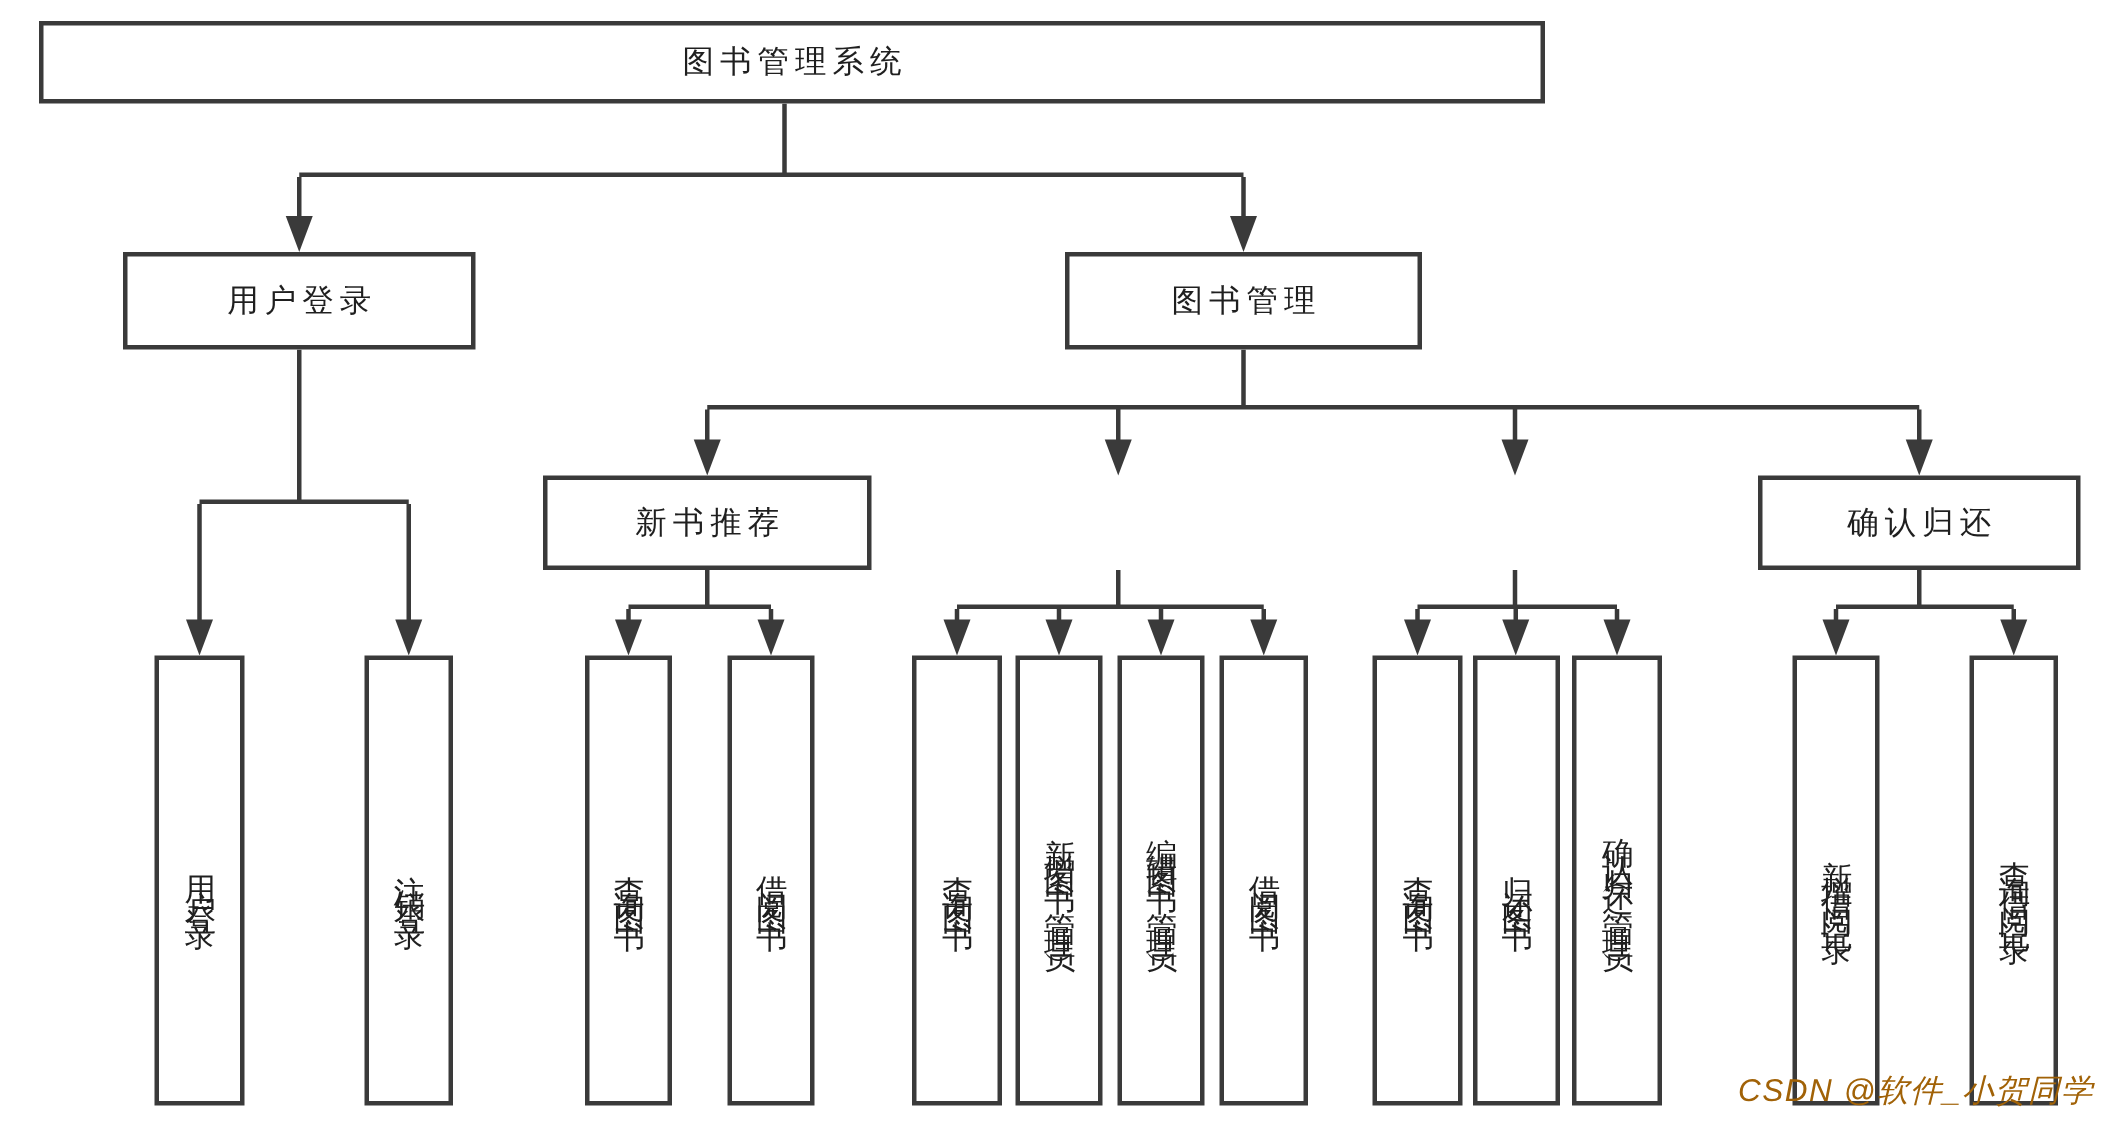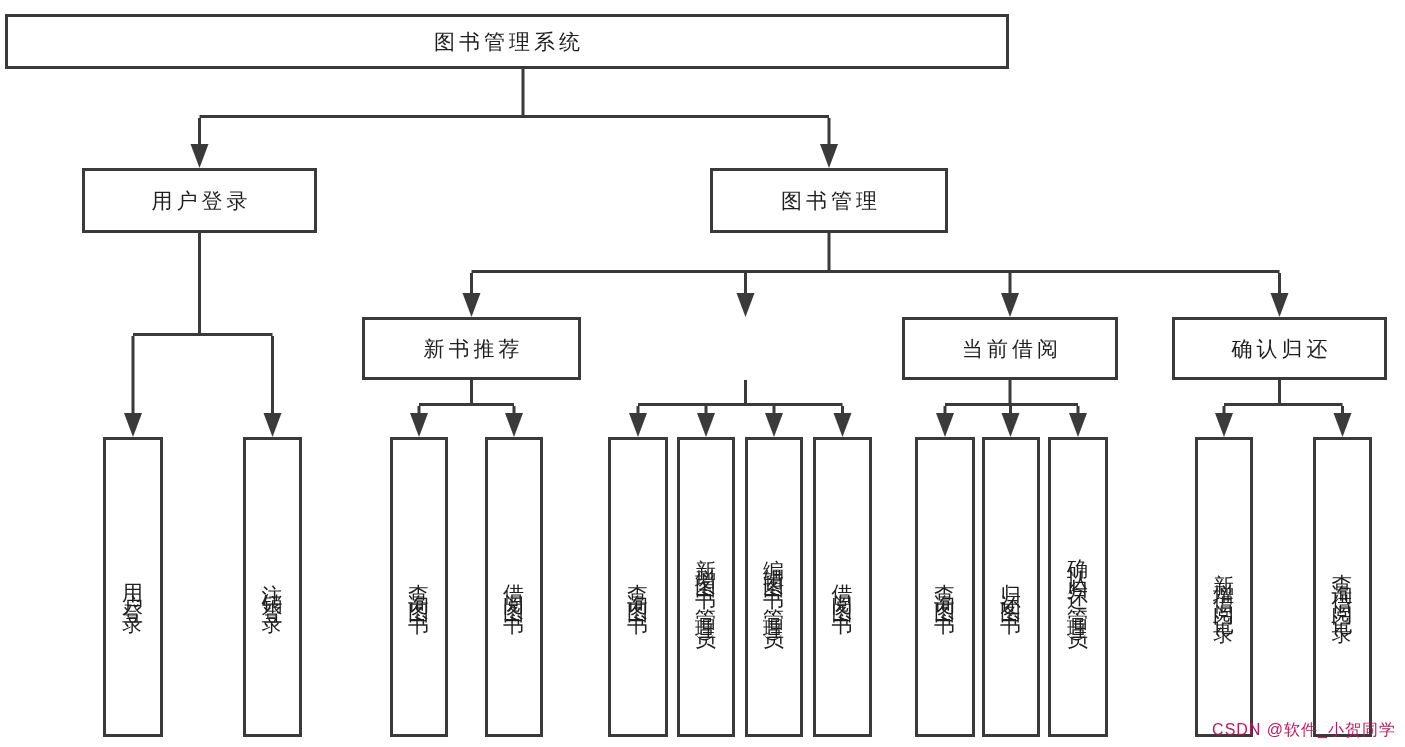--- a/index.html
+++ b/index.html
@@ -38,24 +38,25 @@
     writing-mode: vertical-rl;
     font-size: 21px;
     letter-spacing: 10px;
     line-height: 1;
     white-space: nowrap;
   }
   #watermark {
     position: absolute;
     right: 9px;
     bottom: 6px;
-    font-size: 16px;
-    color: #be185d;
+    font-size: 21px;
+    color: #a16207;
     letter-spacing: 1px;
     white-space: nowrap;
+    font-style: italic;
   }
 </style>
 </head>
 <body>
 
 <div id="canvas">
 
   <svg id="connectors" viewBox="0 0 1405 747" xmlns="http://www.w3.org/2000/svg">
     <g stroke="#3a3a3a" stroke-width="3" fill="none">
 
@@ -89,36 +90,33 @@
       <polygon points="765,413 783,413 774,437"></polygon>
       <polygon points="833.5,413 851.5,413 842.5,437"></polygon>
       <polygon points="936,413 954,413 945,437"></polygon>
       <polygon points="1001.5,413 1019.5,413 1010.5,437"></polygon>
       <polygon points="1069,413 1087,413 1078,437"></polygon>
       <polygon points="1215,413 1233,413 1224,437"></polygon>
       <polygon points="1333.5,413 1351.5,413 1342.5,437"></polygon>
     </g>
   </svg>
 
-  <div class="node" style="left:5px; top:14px; width:1004px; height:55px;">
+  <div class="node" style="left:26px; top:14px; width:1004px; height:55px;">
     <span class="hlabel">图书管理系统</span>
   </div>
 
   <div class="node" style="left:82px; top:168px; width:235px; height:65px;">
     <span class="hlabel">用户登录</span>
   </div>
   <div class="node" style="left:710px; top:168px; width:238px; height:65px;">
     <span class="hlabel">图书管理</span>
   </div>
 
   <div class="node" style="left:362px; top:317px; width:219px; height:63px;align-items:center;">
     <span class="hlabel">新书推荐</span>
-  </div>
-  <div class="node" style="left:902px; top:317px; width:216px; height:63px;">
-    <span class="hlabel">当前借阅</span>
   </div>
   <div class="node" style="left:1172px; top:317px; width:215px; height:63px;">
     <span class="hlabel">确认归还</span>
   </div>
 
   <div class="node leaf" style="left:103px; width:60px;">
     <span class="vlabel">用户登录</span>
   </div>
   <div class="node leaf" style="left:243px; width:59px;">
     <span class="vlabel">注销登录</span>

